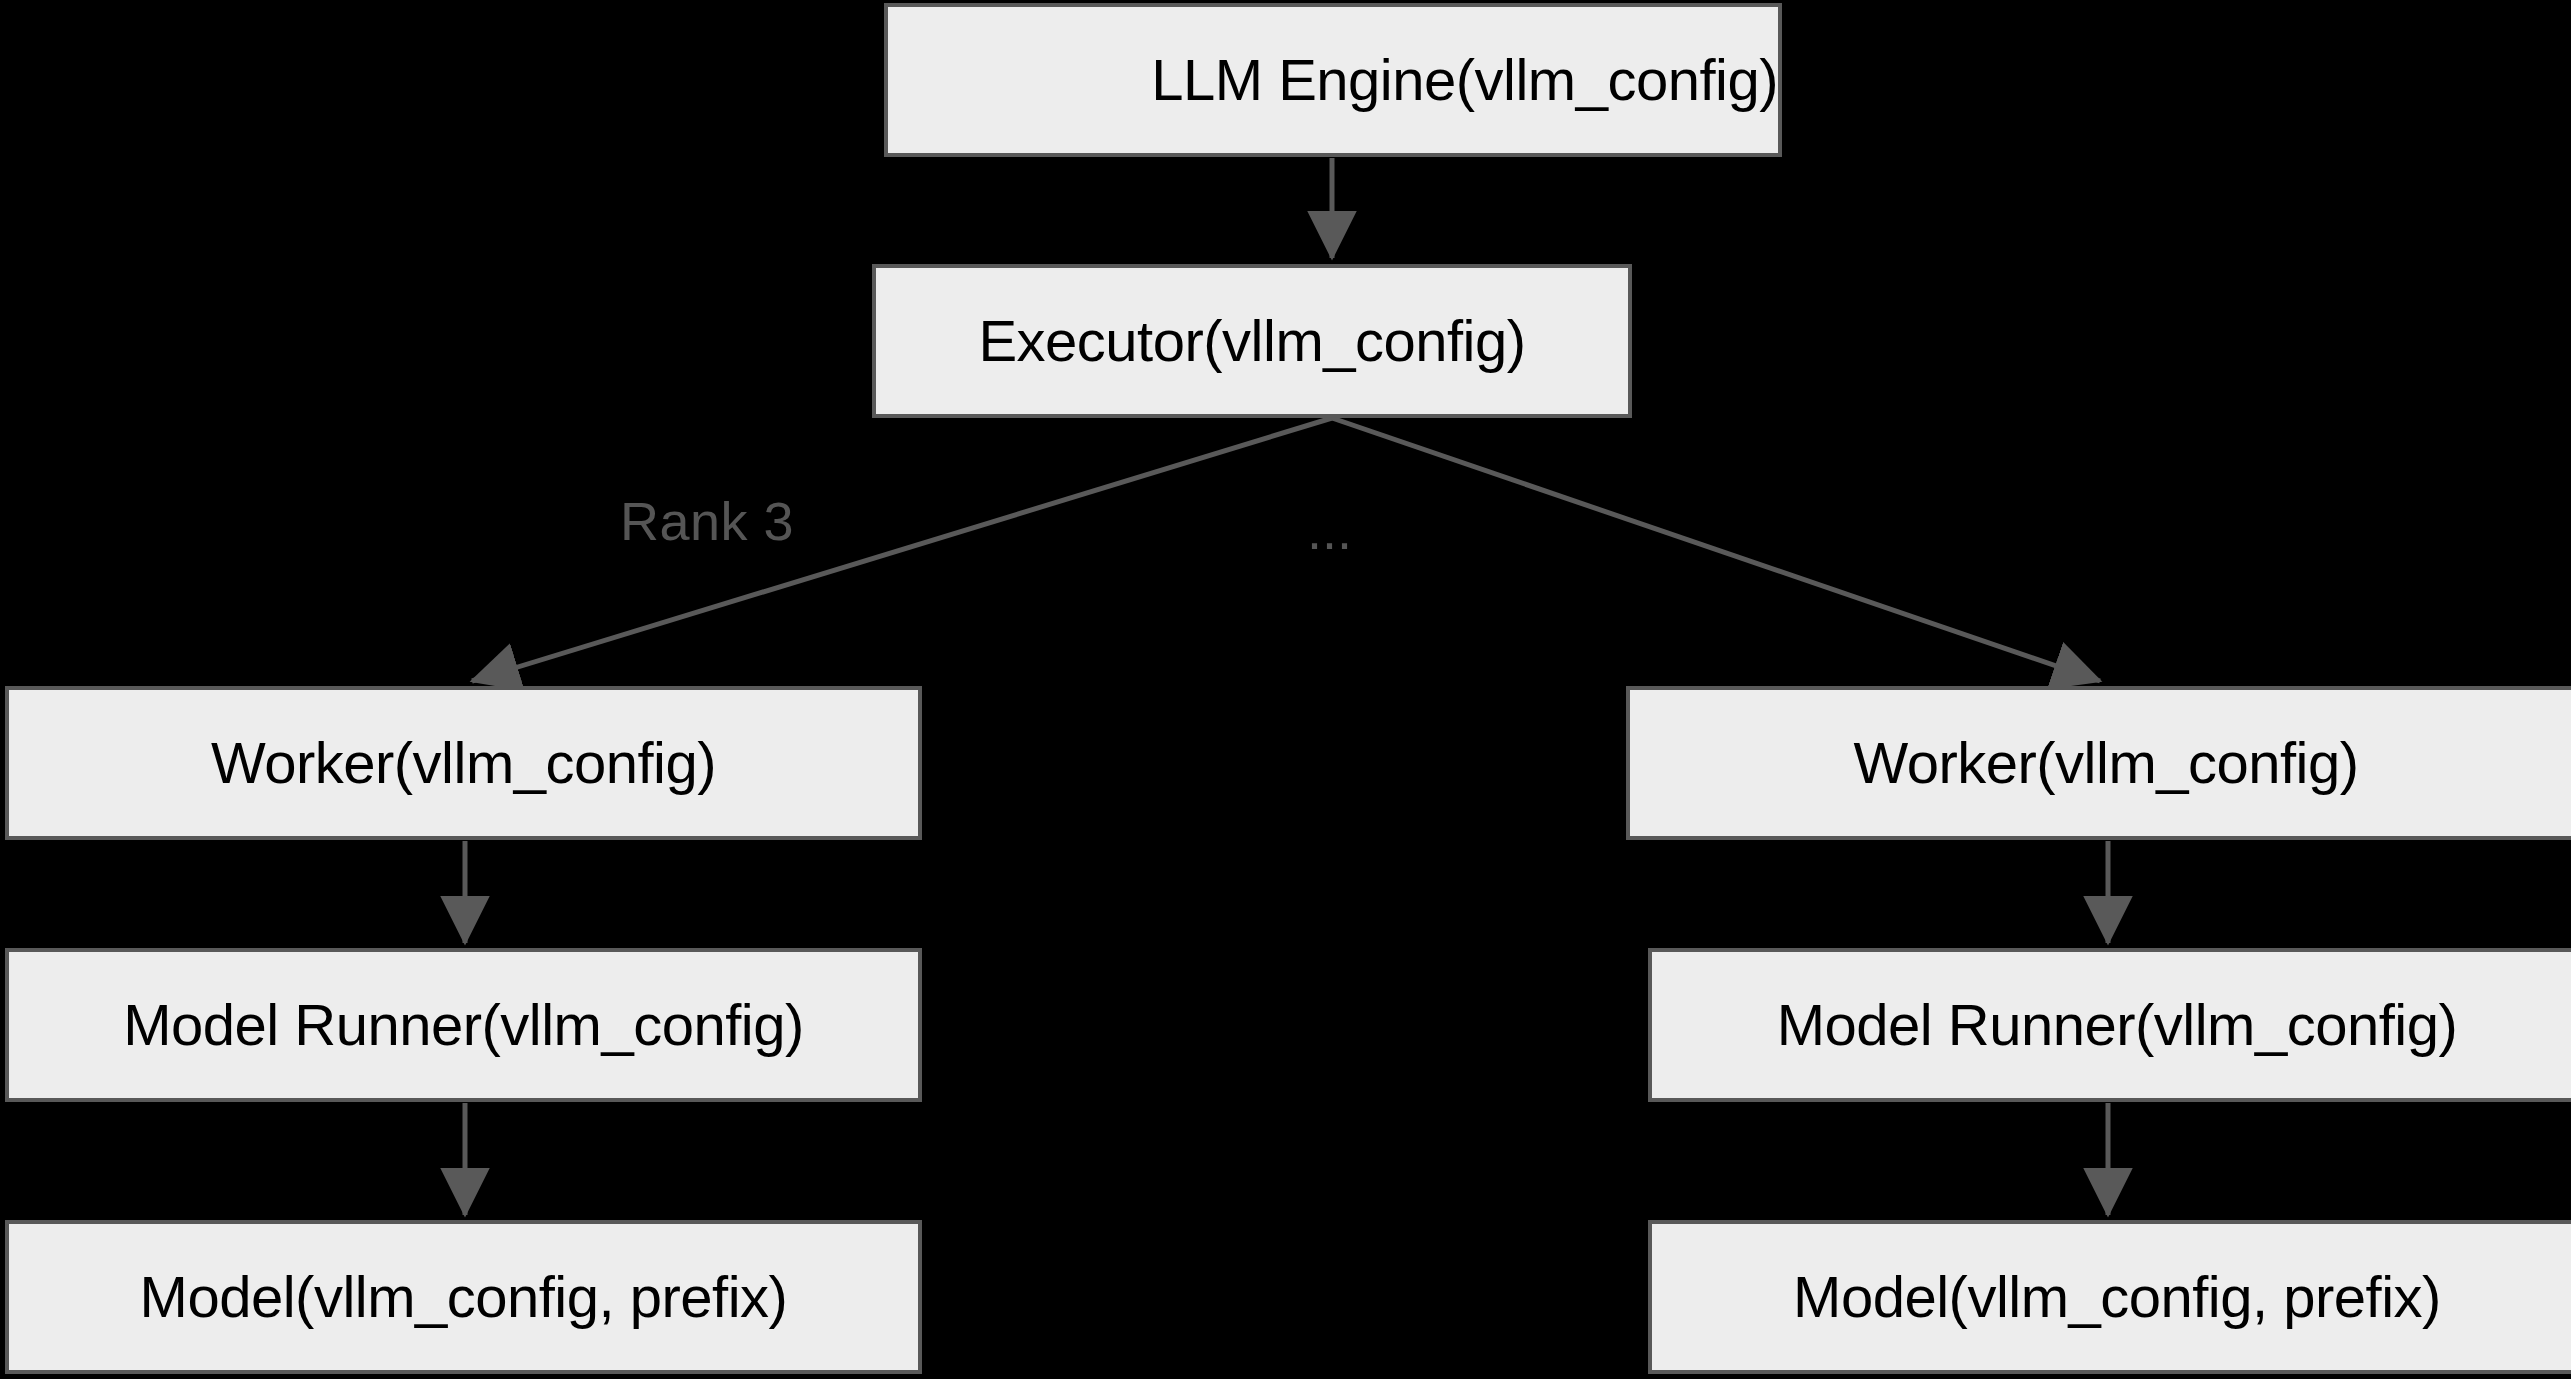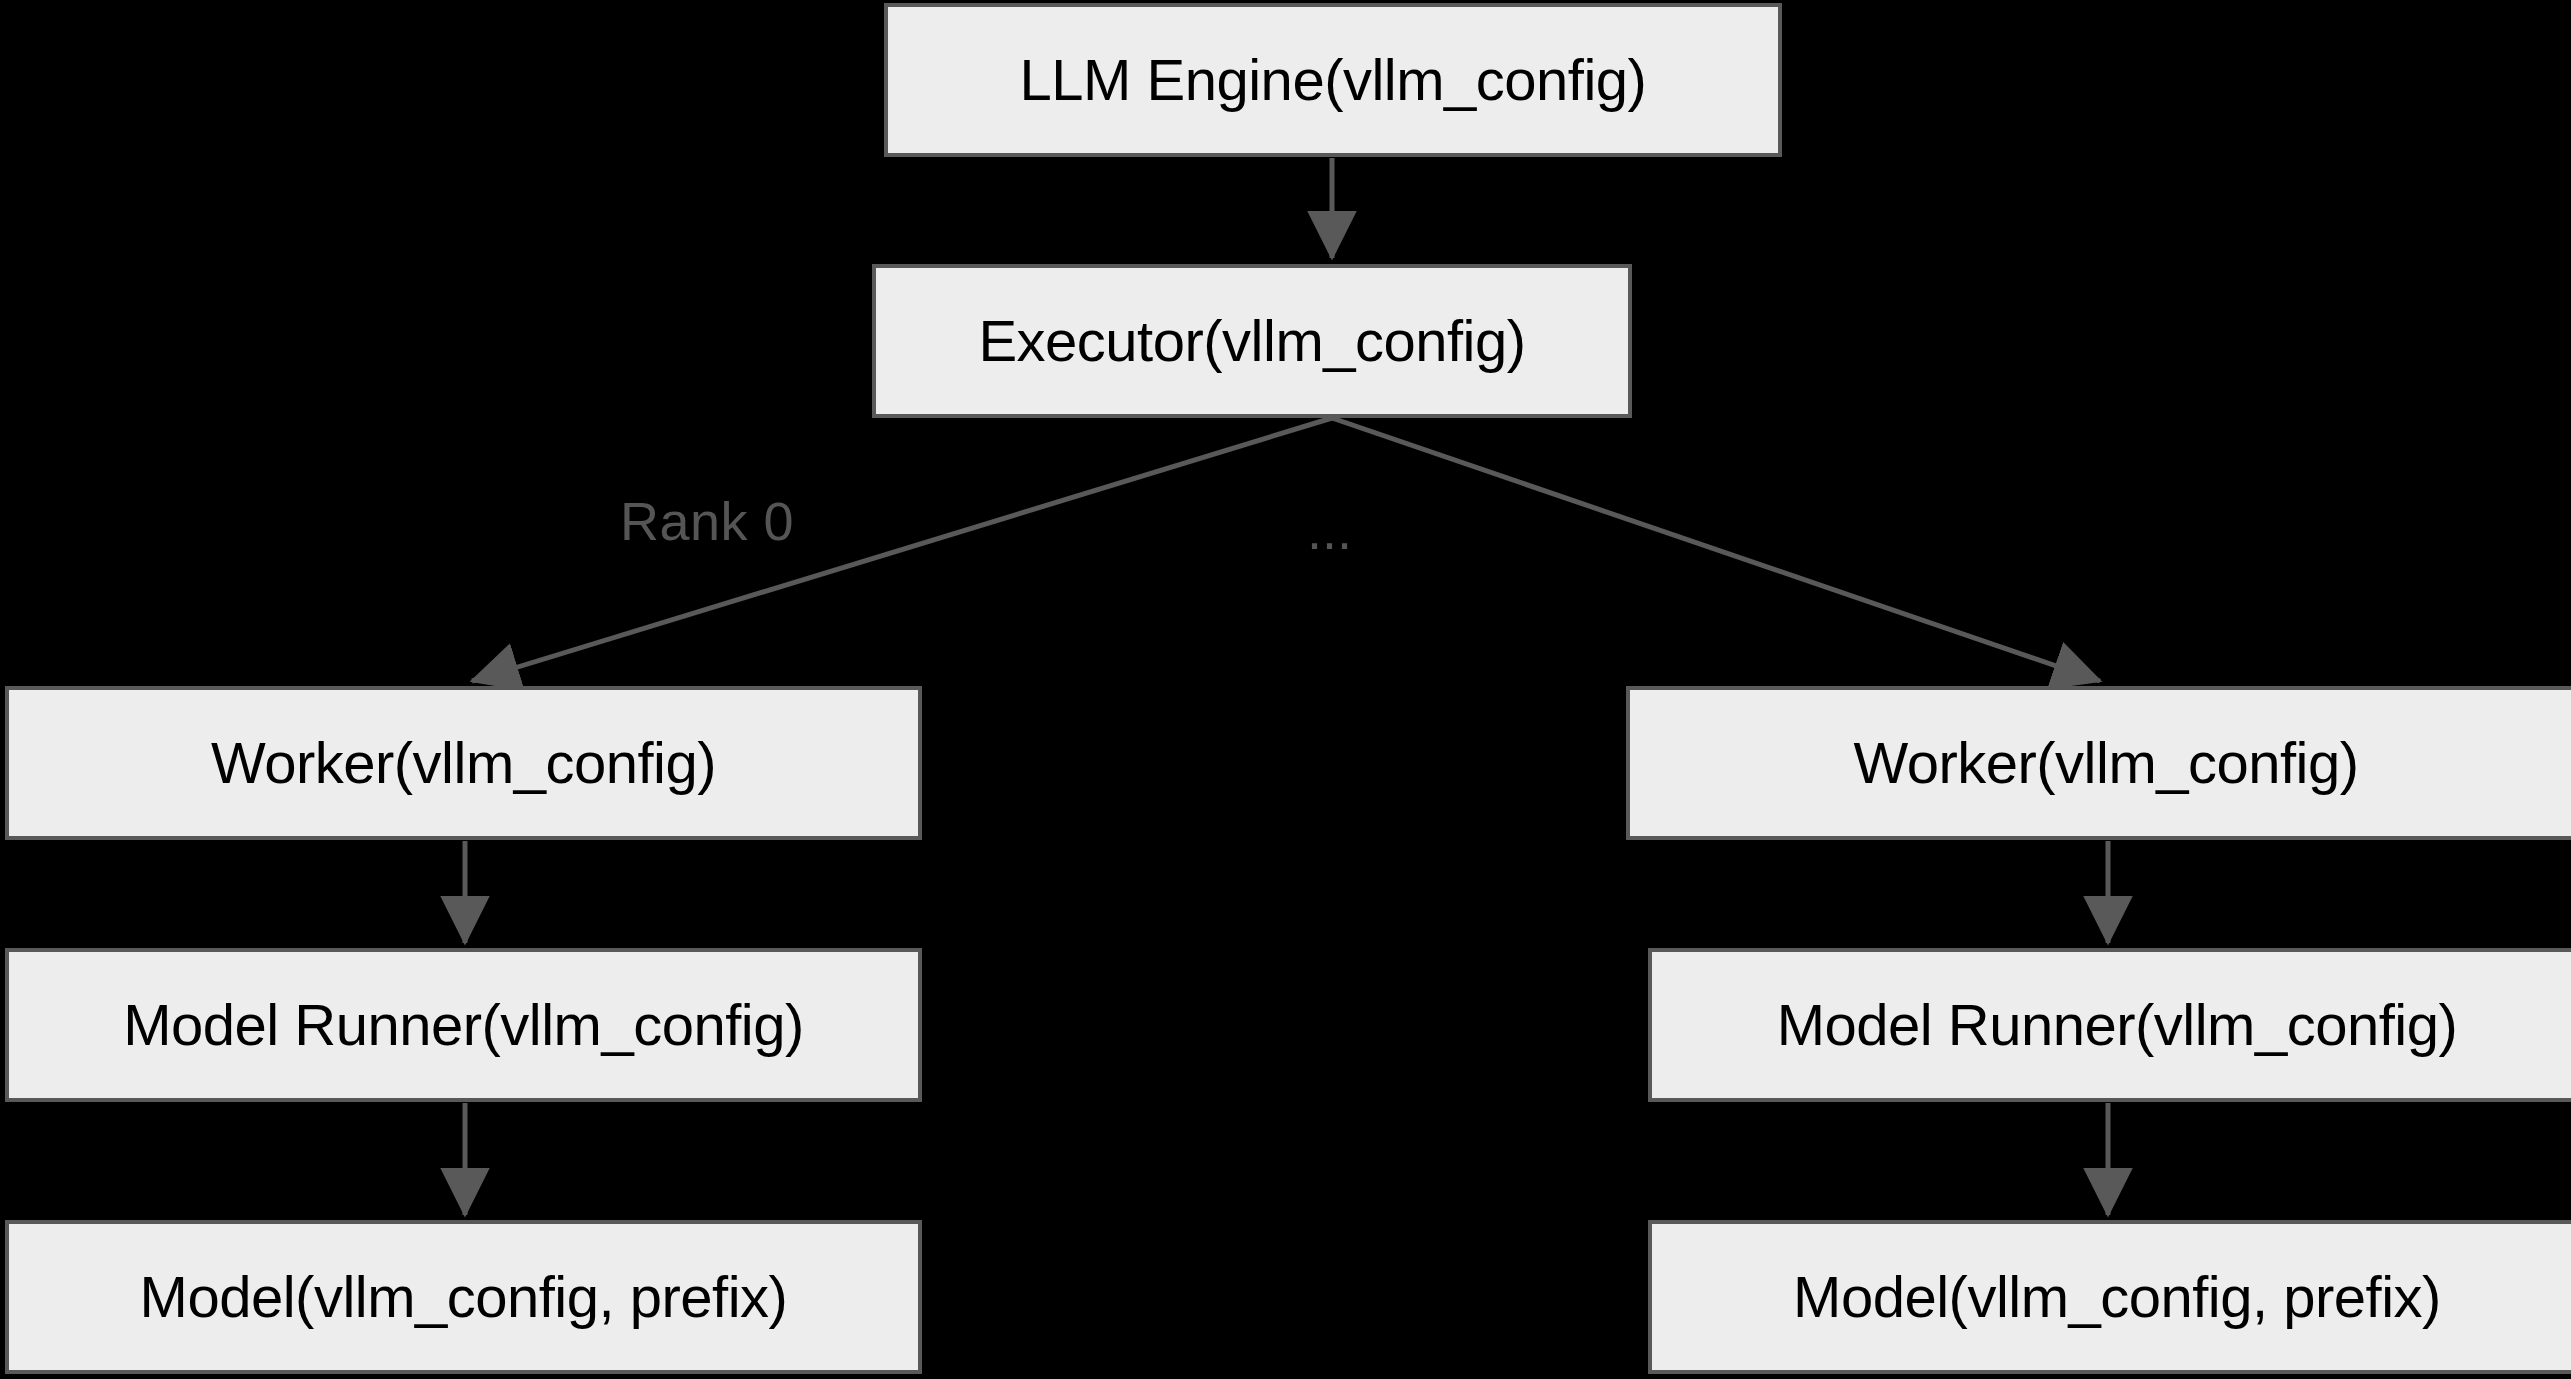--- a/index.html
+++ b/index.html
@@ -76,21 +76,21 @@
 
     <line x1="1332" y1="418" x2="2100" y2="681" stroke="#595959" stroke-width="5" marker-end="url(#arrowhead)"></line>
 
     <line x1="465" y1="841" x2="465" y2="943" stroke="#595959" stroke-width="5" marker-end="url(#arrowhead)"></line>
     <line x1="465" y1="1103" x2="465" y2="1215" stroke="#595959" stroke-width="5" marker-end="url(#arrowhead)"></line>
 
     <line x1="2108" y1="841" x2="2108" y2="943" stroke="#595959" stroke-width="5" marker-end="url(#arrowhead)"></line>
     <line x1="2108" y1="1103" x2="2108" y2="1215" stroke="#595959" stroke-width="5" marker-end="url(#arrowhead)"></line>
   </svg>
 
-  <div class="node" style="left:884px; top:3px; width:898px; height:154px;">
+  <div class="node" style="left:884px; top:3px; width:898px; height:154px;justify-content:flex-end;">
     <span class="node-label">LLM Engine(vllm_config)</span>
   </div>
 
   <div class="node" style="left:872px; top:264px; width:760px; height:154px;">
     <span class="node-label">Executor(vllm_config)</span>
   </div>
 
   <div class="node" style="left:5px; top:686px; width:917px; height:154px;">
     <span class="node-label">Worker(vllm_config)</span>
   </div>
@@ -108,18 +108,18 @@
   </div>
 
   <div class="node" style="left:1648px; top:948px; width:938px; height:154px;">
     <span class="node-label">Model Runner(vllm_config)</span>
   </div>
 
   <div class="node" style="left:1648px; top:1220px; width:938px; height:154px;">
     <span class="node-label">Model(vllm_config, prefix)</span>
   </div>
 
-  <div class="edge-label" style="left:620px; top:490px;">Rank 0</div>
+  <div class="edge-label" style="left:620px; top:490px;">Rank 3</div>
 
   <div class="ellipsis-label" style="left:1307px; top:520px;">...</div>
 
 
 </div>
 
 </body></html>

